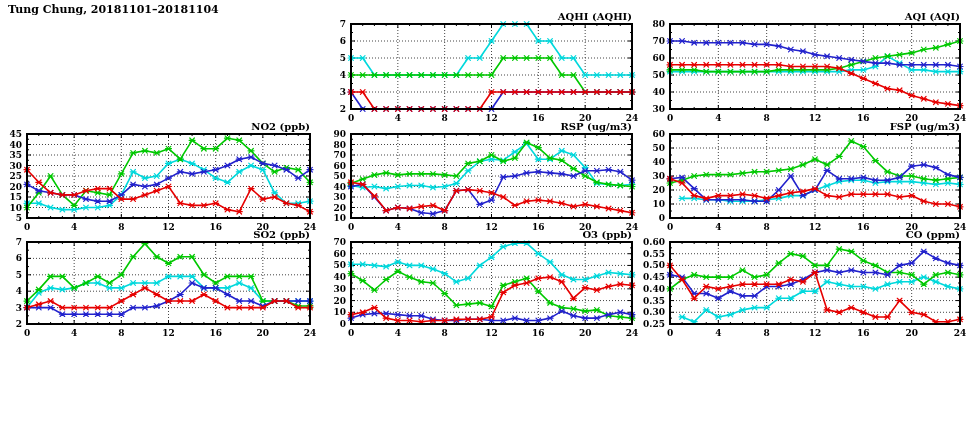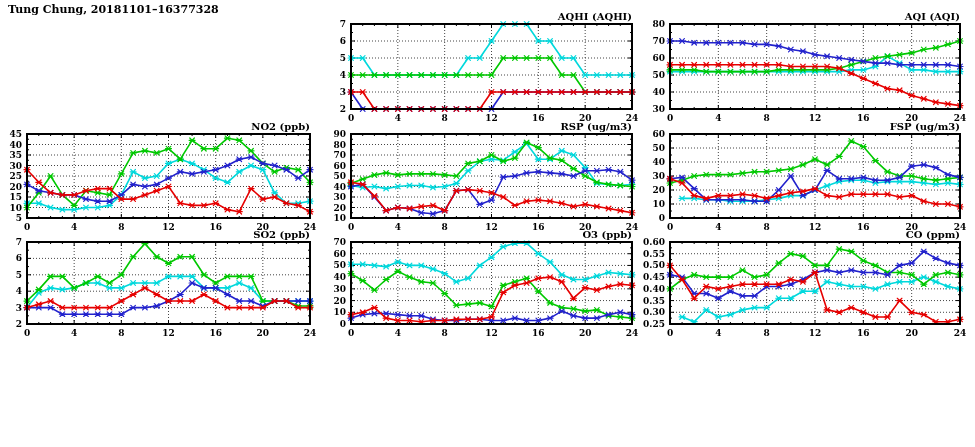--- a/index.html
+++ b/index.html
@@ -11,21 +11,21 @@
   .col3{left:670px;width:290px;}
   .row1{top:24px;height:85px;}
   .row2{top:134px;height:84px;}
   .row3{top:242px;height:82px;}
   .tick{font:bold 9px "DejaVu Serif",serif;fill:#000;}
   .ctitle{font:bold 10px "DejaVu Serif",serif;fill:#000;}
 </style>
 </head>
 <body>
 
-<div class="page-title">Tung Chung, 20181101–16377328</div>
+<div class="page-title">Tung Chung, 20181101–20181104</div>
 
 <div class="chart row1 col2">
     <svg width="281" height="85" style="overflow:visible;display:block">
       <g>
         <line x1="0" x2="281" y1="68" y2="68" stroke="#444444" stroke-width="1" stroke-dasharray="1,2"></line>
         <line x1="0" x2="281" y1="51" y2="51" stroke="#444444" stroke-width="1" stroke-dasharray="1,2"></line>
         <line x1="0" x2="281" y1="34" y2="34" stroke="#444444" stroke-width="1" stroke-dasharray="1,2"></line>
         <line x1="0" x2="281" y1="17" y2="17" stroke="#444444" stroke-width="1" stroke-dasharray="1,2"></line>
         <line x1="46.83333333333333" x2="46.83333333333333" y1="0" y2="85" stroke="#444444" stroke-width="1" stroke-dasharray="1,2"></line>
         <line x1="93.66666666666666" x2="93.66666666666666" y1="0" y2="85" stroke="#444444" stroke-width="1" stroke-dasharray="1,2"></line>

